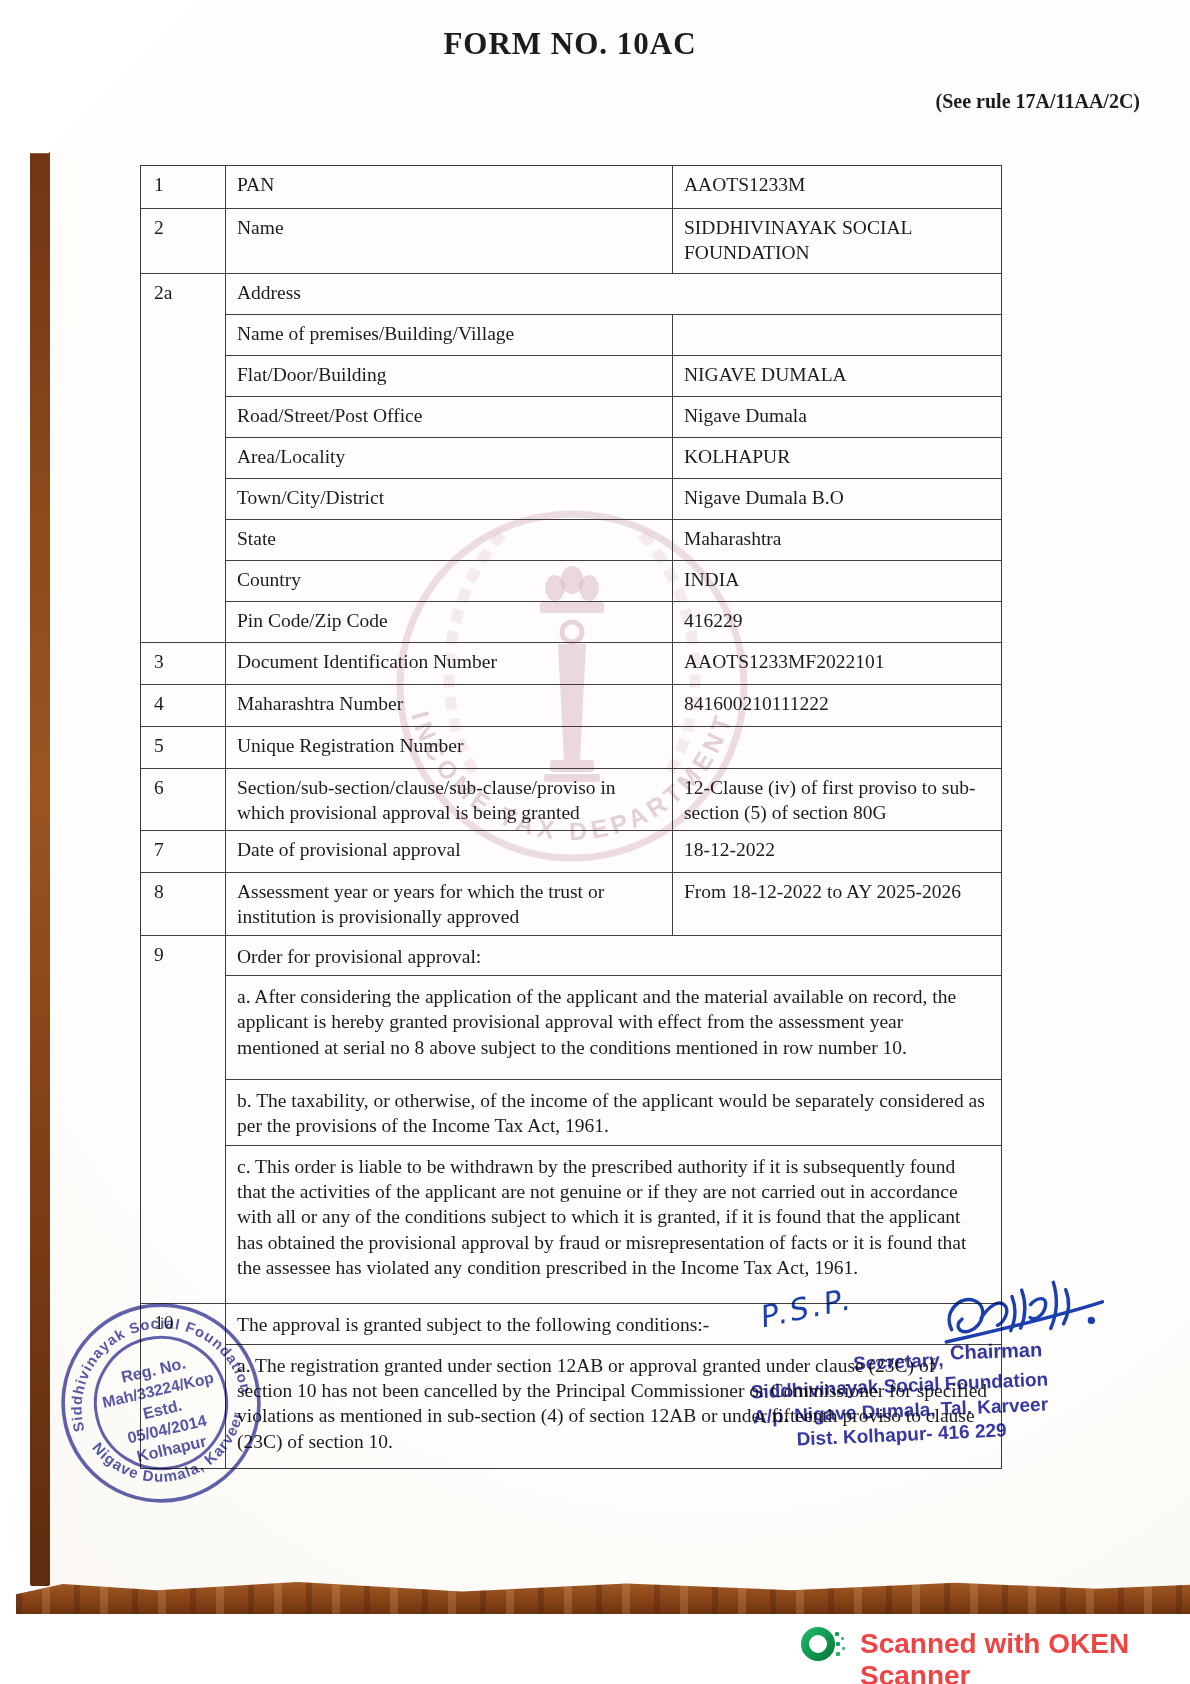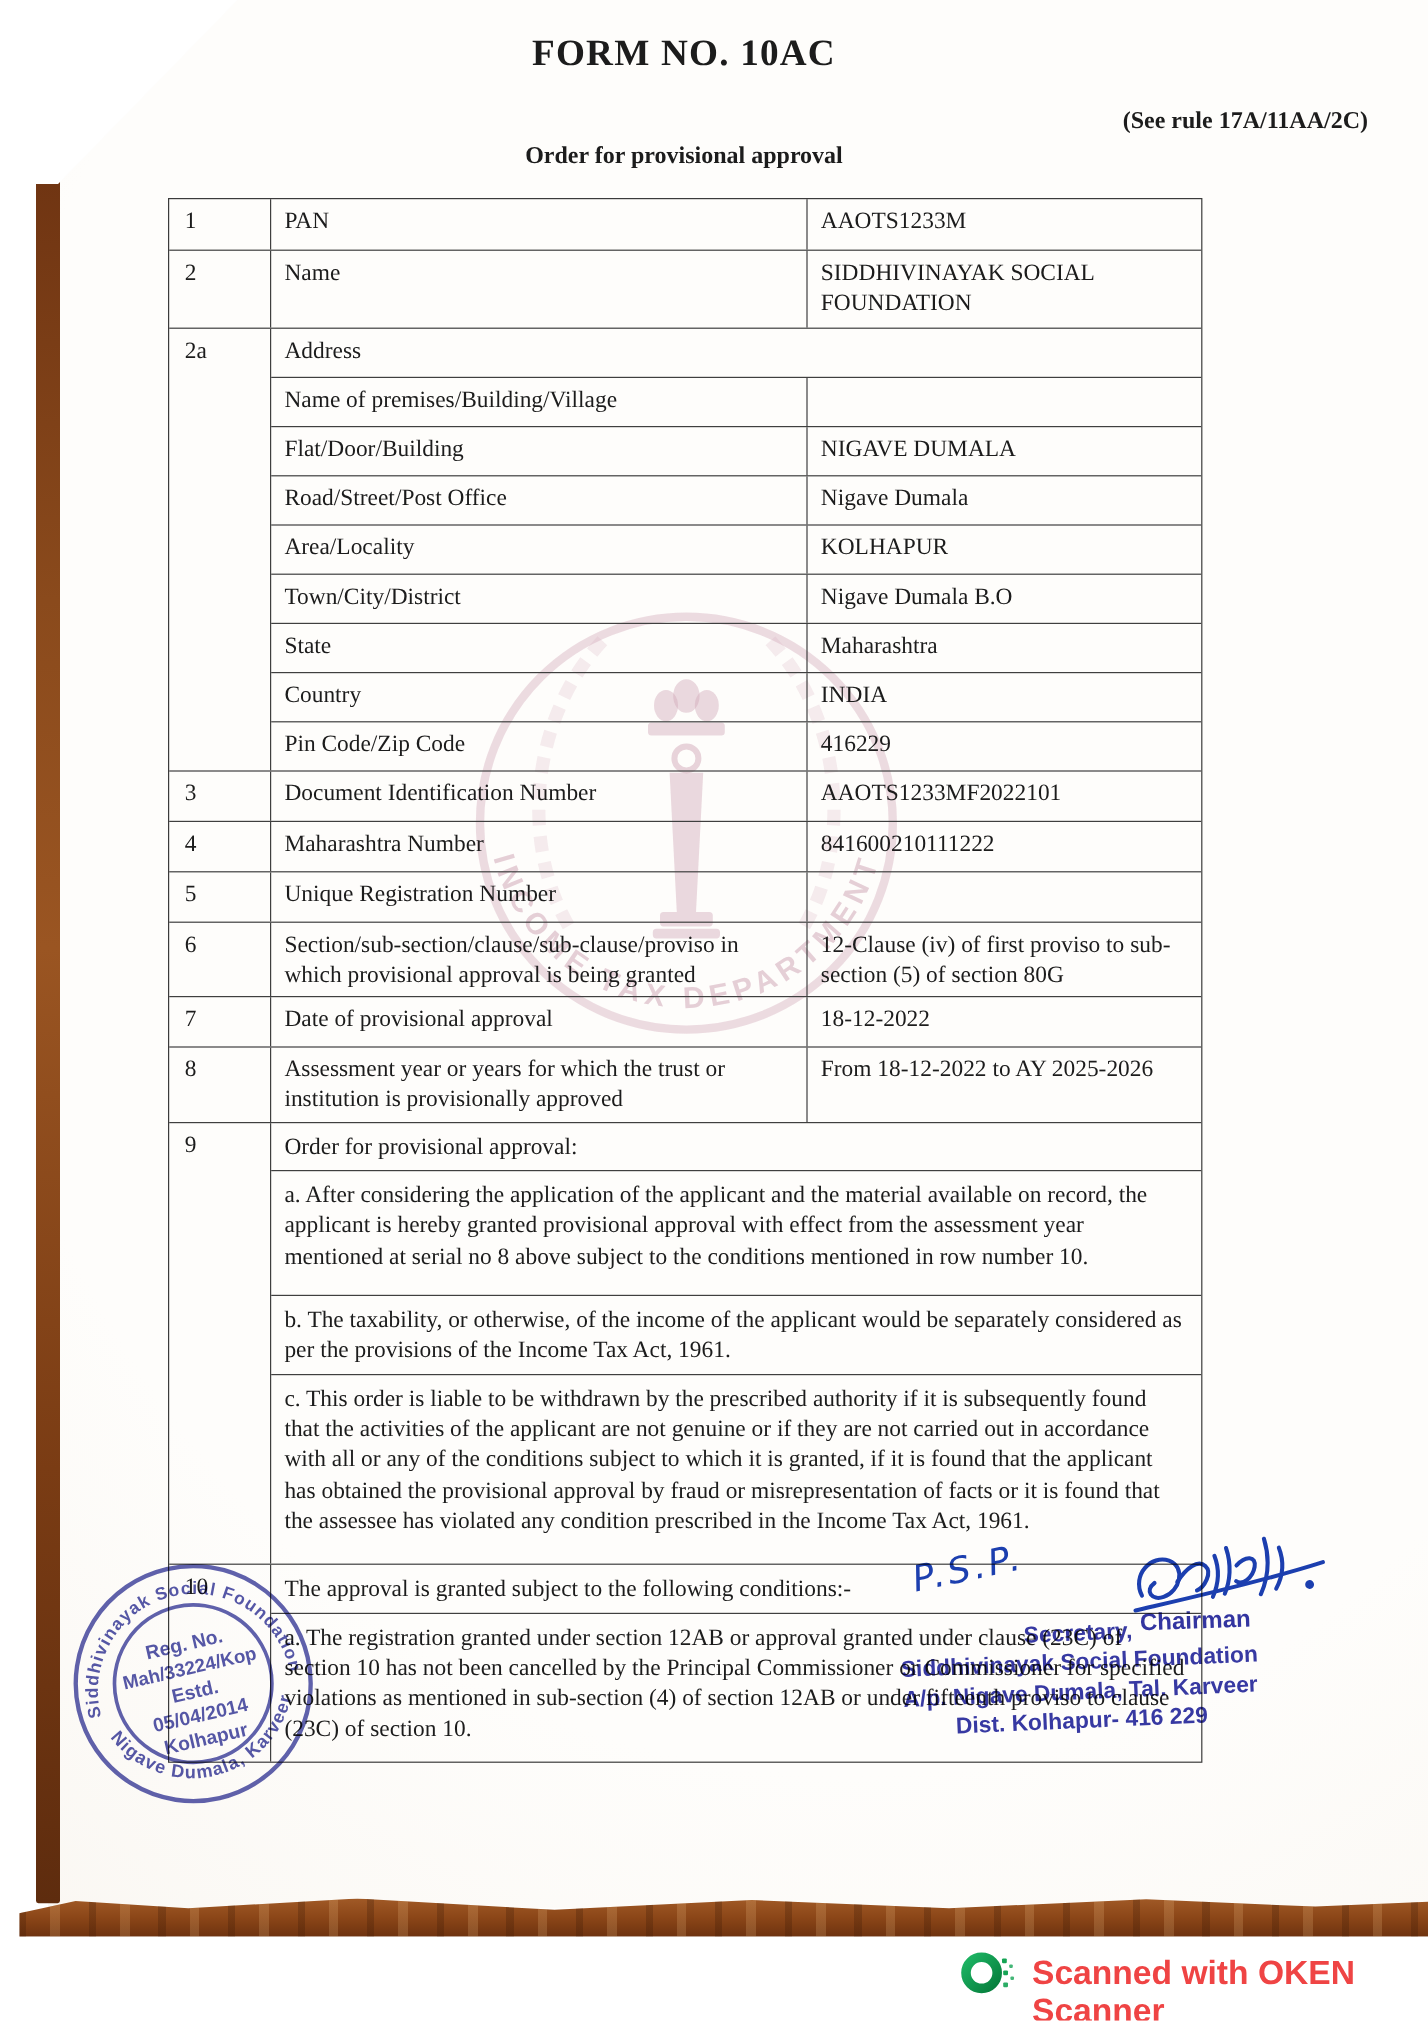--- a/index.html
+++ b/index.html
@@ -95,21 +95,20 @@
     <defs>
       <path id="wmArc" d="M 58,242 A 166,166 0 0 0 382,242"></path>
     </defs>
     <text font-family="Liberation Sans, sans-serif" font-size="25" font-weight="bold" fill="rgba(199,150,172,0.55)" letter-spacing="5">
       <textPath href="#wmArc" startOffset="50%" text-anchor="middle">INCOME TAX DEPARTMENT</textPath>
     </text>
   </svg>
 
   <div class="title">FORM NO. 10AC</div>
   <div class="sub1">(See rule 17A/11AA/2C)</div>
-  <div class="sub2">Order for provisional approval</div>
 
   <div class="tbl">
 
     <div class="row first r1">
       <div class="c-sn">1</div>
       <div class="c-label">PAN</div>
       <div class="c-value">AAOTS1233M</div>
     </div>
 
     <div class="row r2">

